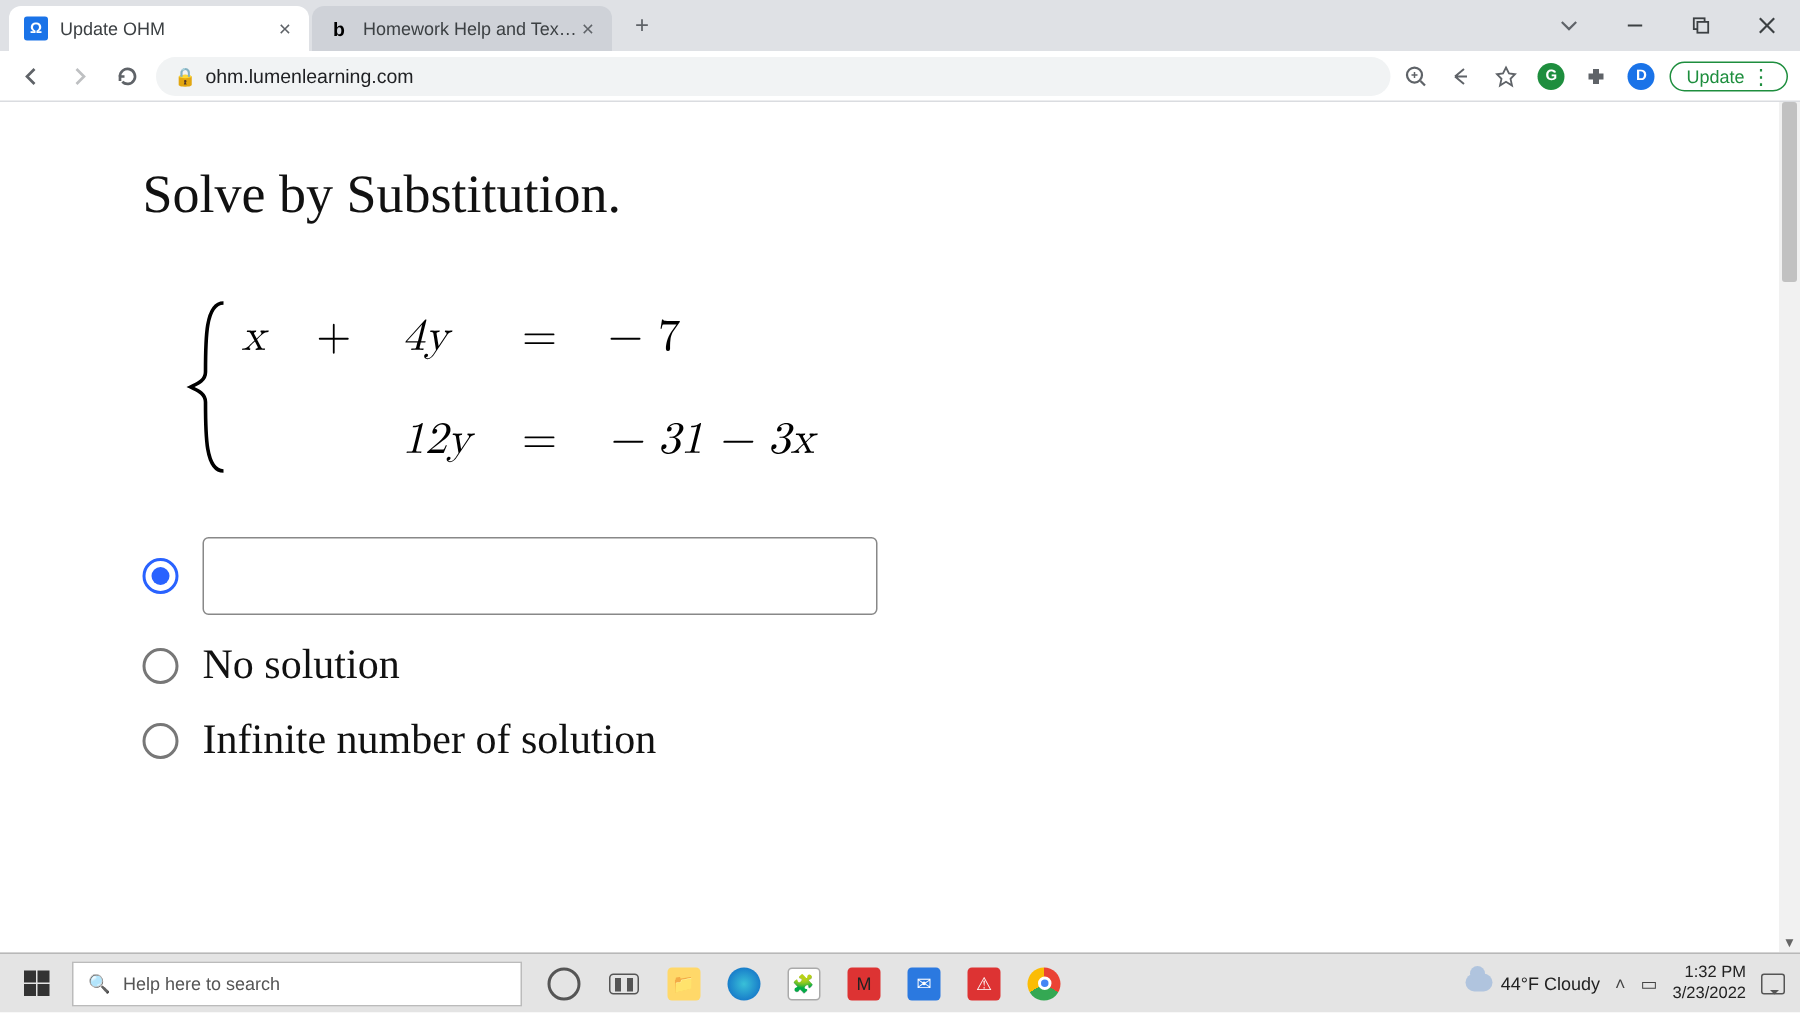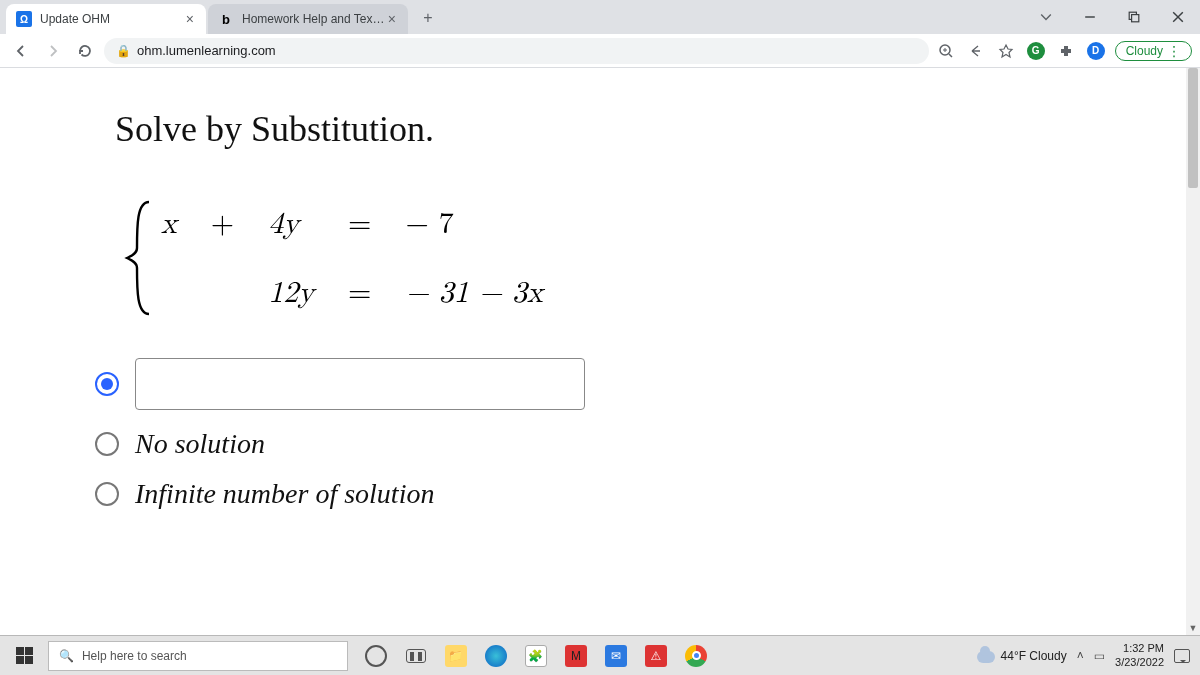--- a/index.html
+++ b/index.html
@@ -37,47 +37,47 @@
 
   
   .viewport { position: absolute; top: 68px; left: 0; right: 14px; bottom: 40px; overflow: hidden; background: #fff; }
   .scrollbar { position: absolute; top: 68px; right: 0; bottom: 40px; width: 14px; background: #f1f1f1; }
   .scrollbar .thumb { position: absolute; left: 2px; right: 2px; top: 0; height: 120px; background: #c1c1c1; border-radius: 2px; }
   .scrollbar .arrow { position: absolute; left: 0; right: 0; height: 14px; display: flex; align-items: center; justify-content: center; color: #666; font-size: 9px; }
   .scrollbar .arrow.up { top: 0; }
   .scrollbar .arrow.down { bottom: 0; }
 
   .content { padding: 40px 0 0 95px; }
-  .q-title { font-family: Georgia, "Times New Roman", serif; font-size: 36px; font-weight: 400; color: #111; margin-bottom: 48px; margin-left: 20px; }
+  .q-title { font-family: Georgia, "Times New Roman", serif; font-size: 36px; font-weight: 400; color: #111; margin-bottom: 48px; }
 
   .system { display: flex; align-items: stretch; margin: 0 0 40px 26px; font-family: "Latin Modern Math", "Cambria Math", Georgia, serif; font-size: 30px; color: #000; }
   .brace-svg { width: 40px; align-self: stretch; }
   .eq-grid { display: grid; grid-template-columns: auto auto auto auto auto; column-gap: 34px; row-gap: 18px; align-items: center; }
   .eq-grid .cell { white-space: nowrap; }
   .eq-grid .it { font-style: italic; }
 
   .options { margin-top: 18px; }
   .opt { display: flex; align-items: center; gap: 16px; margin-bottom: 18px; }
   .radio { width: 24px; height: 24px; border-radius: 50%; border: 2px solid #777; background: #fff; cursor: pointer; display: flex; align-items: center; justify-content: center; flex-shrink: 0; }
   .radio.checked { border-color: #2962ff; }
   .radio.checked::after { content: ""; width: 12px; height: 12px; border-radius: 50%; background: #2962ff; display: block; }
   .answer-input { width: 450px; height: 52px; border: 1px solid #888; border-radius: 4px; font-size: 20px; padding: 0 10px; }
-  .opt-label { font-family: Georgia, "Times New Roman", serif; font-size: 28px; color: #111; font-style: italic; }
+  .opt-label { font-family: Georgia, "Times New Roman", serif; font-size: 28px; color: #111; }
 
   
   .taskbar { position: absolute; left: 0; right: 0; bottom: 0; height: 40px; background: #e4e4e4; border-top: 1px solid #b8b8b8; display: flex; align-items: center; font-size: 12px; color: #222; }
   .startbtn { width: 48px; height: 40px; display: flex; align-items: center; justify-content: center; cursor: pointer; }
   .startbtn .win { display: grid; grid-template-columns: 8px 8px; grid-template-rows: 8px 8px; gap: 1px; }
   .startbtn .win span { background: #333; }
   .searchbox { height: 30px; width: 300px; background: #fff; border: 1px solid #bbb; display: flex; align-items: center; padding: 0 10px; gap: 8px; color: #555; }
   .tb-icons { display: flex; align-items: center; gap: 4px; margin-left: 10px; }
   .tb-ic { width: 36px; height: 40px; display: flex; align-items: center; justify-content: center; cursor: pointer; }
   .tb-ic .box { width: 22px; height: 22px; border-radius: 3px; display: flex; align-items: center; justify-content: center; font-size: 12px; }
   .tb-right { margin-left: auto; display: flex; align-items: center; gap: 10px; padding-right: 10px; }
-  .weather { display: flex; align-items: flex-end; gap: 6px; }
+  .weather { display: flex; align-items: flex-start; gap: 6px; }
   .cloud { width: 18px; height: 12px; background: #b0c4de; border-radius: 10px; position: relative; }
   .cloud::before { content: ""; position: absolute; width: 10px; height: 10px; background: #b0c4de; border-radius: 50%; top: -5px; left: 3px; }
   .datetime { text-align: right; line-height: 1.2; font-size: 11px; }
   .tray-ic { color: #444; font-size: 12px; }
   .chat-ic { width: 16px; height: 14px; border: 1px solid #555; border-radius: 2px; position: relative; }
   .chat-ic::after { content: ""; position: absolute; bottom: -4px; right: 3px; width: 0; height: 0; border: 3px solid transparent; border-top-color: #555; }
 </style>
 </head>
 <body>
 
@@ -164,21 +164,21 @@
       </div>
     <div class="ic">
         <svg width="16" height="16" viewBox="0 0 16 16">
           <path d="M6 3h4v3h3v4h-3v3H6v-3H3V6h3z" fill="#5f6368"></path>
         </svg>
       </div>
     <div class="ic">
         <div class="circ dblue">D</div>
       </div>
     <div class="update-pill">
-      <span>Cloudy</span>
+      <span>Update</span>
       <span class="dots">⋮</span>
     </div>
   </div>
 </div>
 
 <div class="viewport">
   <div class="content">
     <div class="q-title">Solve by Substitution.</div>
 
     <div class="system">

